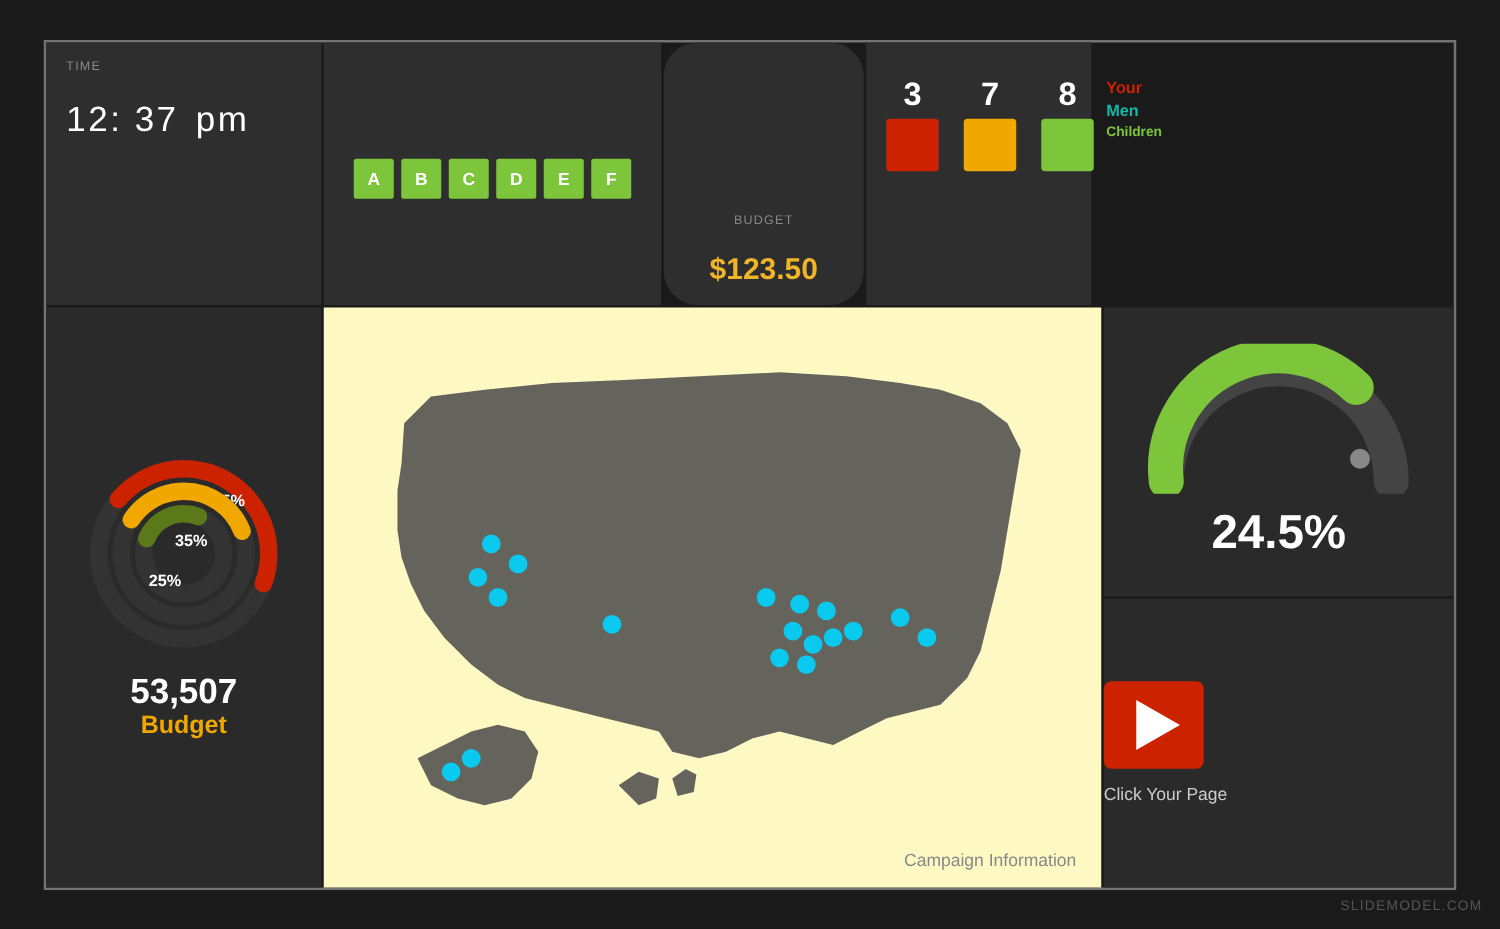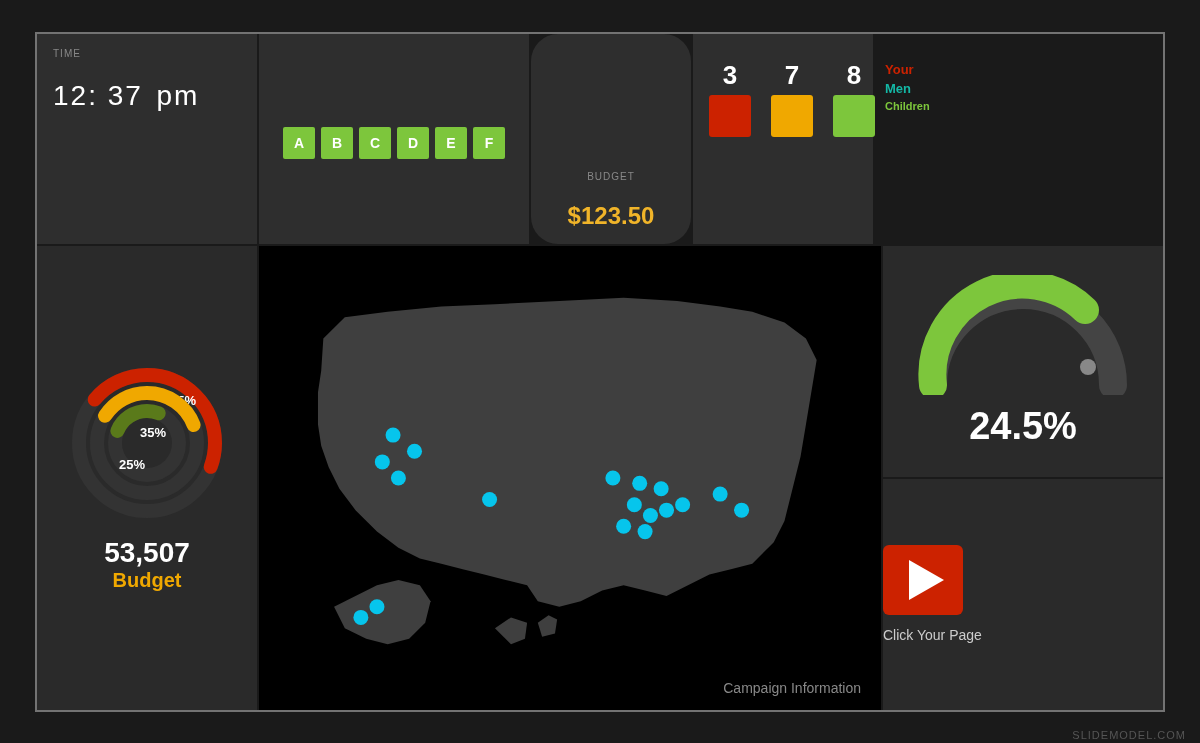--- a/index.html
+++ b/index.html
@@ -177,21 +177,21 @@
       color: #fff;
     }
     .total-text {
       font-size: 20px;
       font-weight: bold;
       color: #f0a800;
     }
 
     
     .map-card {
-      background: #000000;
+      background: #fef9c3;
       position: relative;
       overflow: hidden;
     }
     .map-label {
       position: absolute;
       bottom: 14px;
       right: 20px;
       color: #888;
       font-size: 14px;
     }
@@ -242,21 +242,21 @@
       margin-left: 6px;
     }
     .click-label {
       font-size: 14px;
       color: #ccc;
       margin-top: 12px;
     }
 
     .watermark {
       position: fixed;
-      bottom: 2px;
+      bottom: 12px;
       right: 14px;
       font-size: 11px;
       color: #555;
       letter-spacing: 1px;
     }
 
     
     .donut-svg {
       width: 160px;
       height: 160px;

